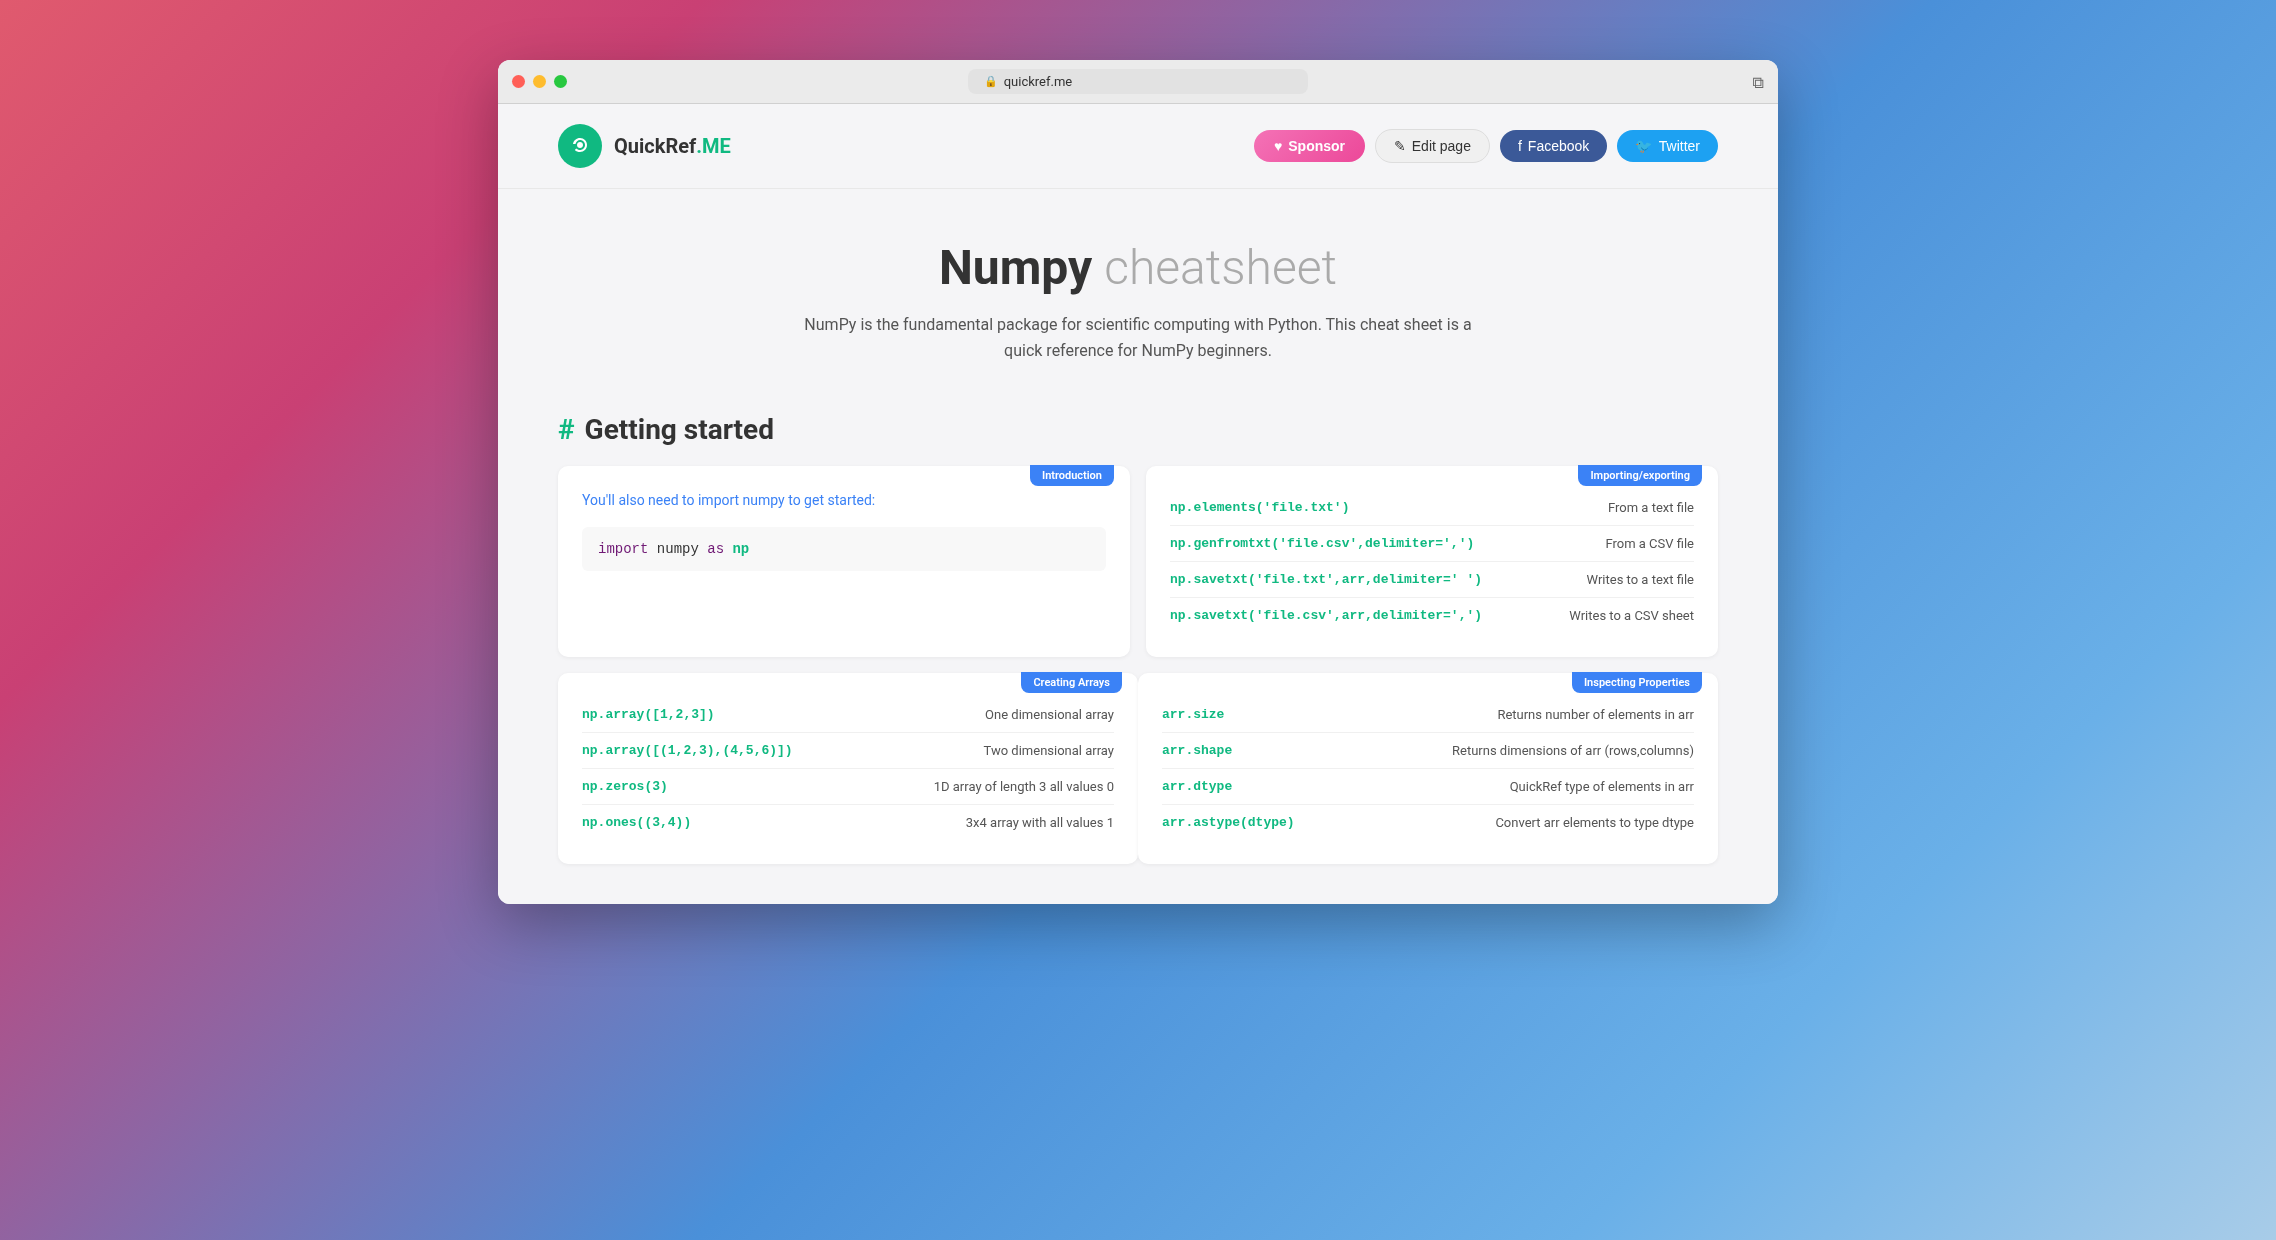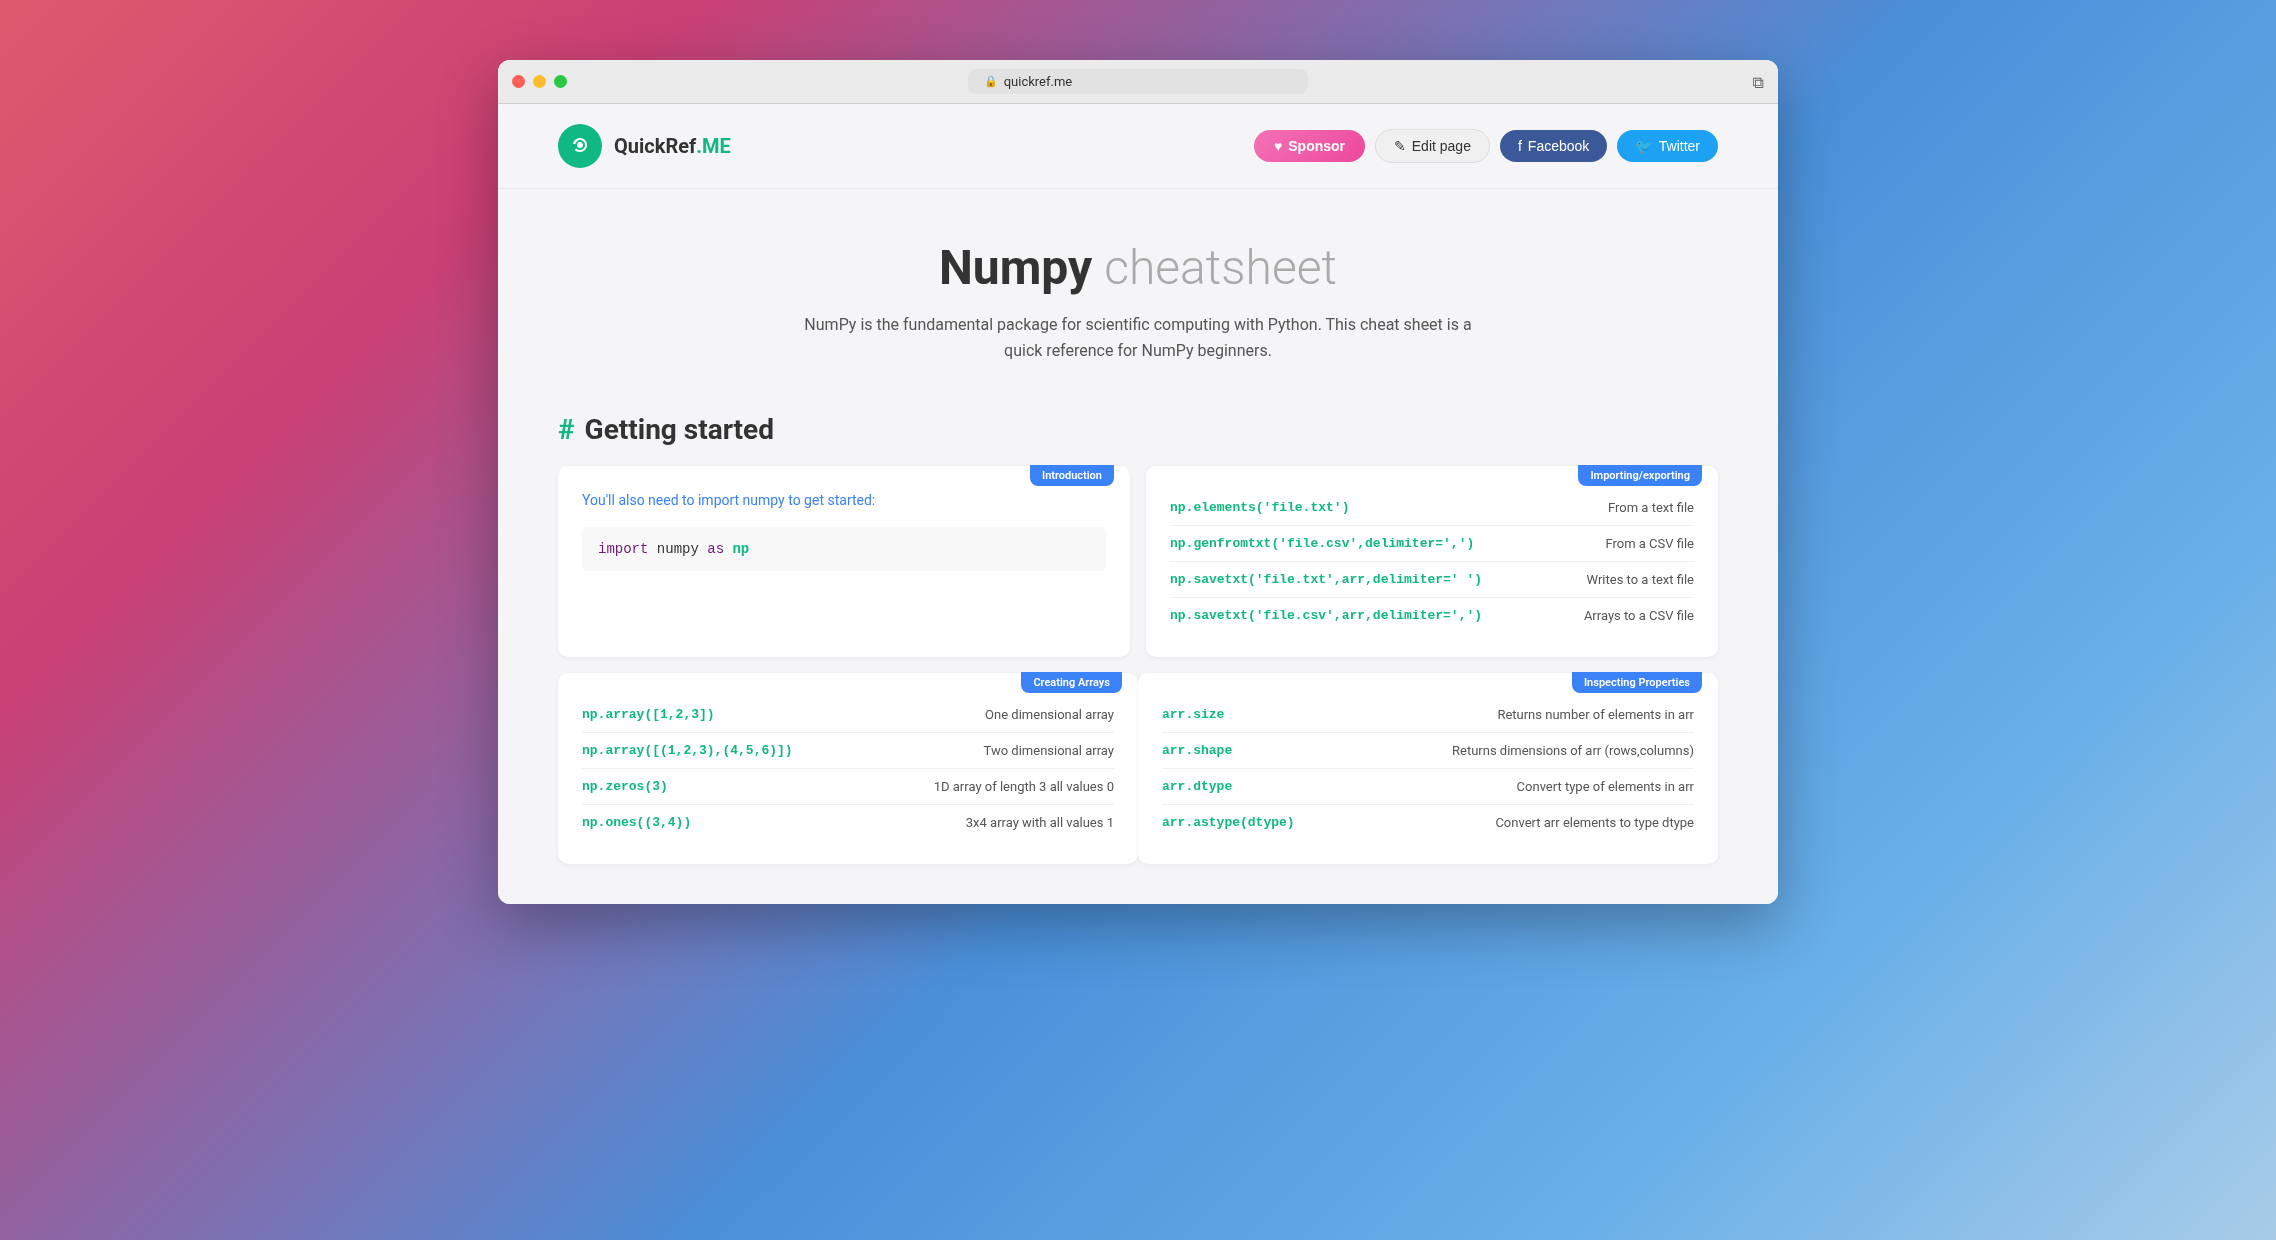--- a/index.html
+++ b/index.html
@@ -407,21 +407,21 @@
             <div class="card-row">
               <span class="card-row-code">np.genfromtxt('file.csv',delimiter=',')</span>
               <span class="card-row-desc">From a CSV file</span>
             </div>
             <div class="card-row">
               <span class="card-row-code">np.savetxt('file.txt',arr,delimiter=' ')</span>
               <span class="card-row-desc">Writes to a text file</span>
             </div>
             <div class="card-row">
               <span class="card-row-code">np.savetxt('file.csv',arr,delimiter=',')</span>
-              <span class="card-row-desc">Arrays to a CSV file</span>
+              <span class="card-row-desc">Writes to a CSV sheet</span>
             </div>
           </div>
         </div>
       </div>
 
       <div class="cards-grid-bottom">
 
         <div class="card">
           <div class="card-badge">Creating Arrays</div>
           <div class="card-table">
@@ -450,21 +450,21 @@
             <div class="card-row">
               <span class="card-row-code">arr.size</span>
               <span class="card-row-desc">Returns number of elements in arr</span>
             </div>
             <div class="card-row">
               <span class="card-row-code">arr.shape</span>
               <span class="card-row-desc">Returns dimensions of arr (rows,columns)</span>
             </div>
             <div class="card-row">
               <span class="card-row-code">arr.dtype</span>
-              <span class="card-row-desc">Convert type of elements in arr</span>
+              <span class="card-row-desc">QuickRef type of elements in arr</span>
             </div>
             <div class="card-row">
               <span class="card-row-code">arr.astype(dtype)</span>
               <span class="card-row-desc">Convert arr elements to type dtype</span>
             </div>
           </div>
         </div>
 
       </div>
     </div>

